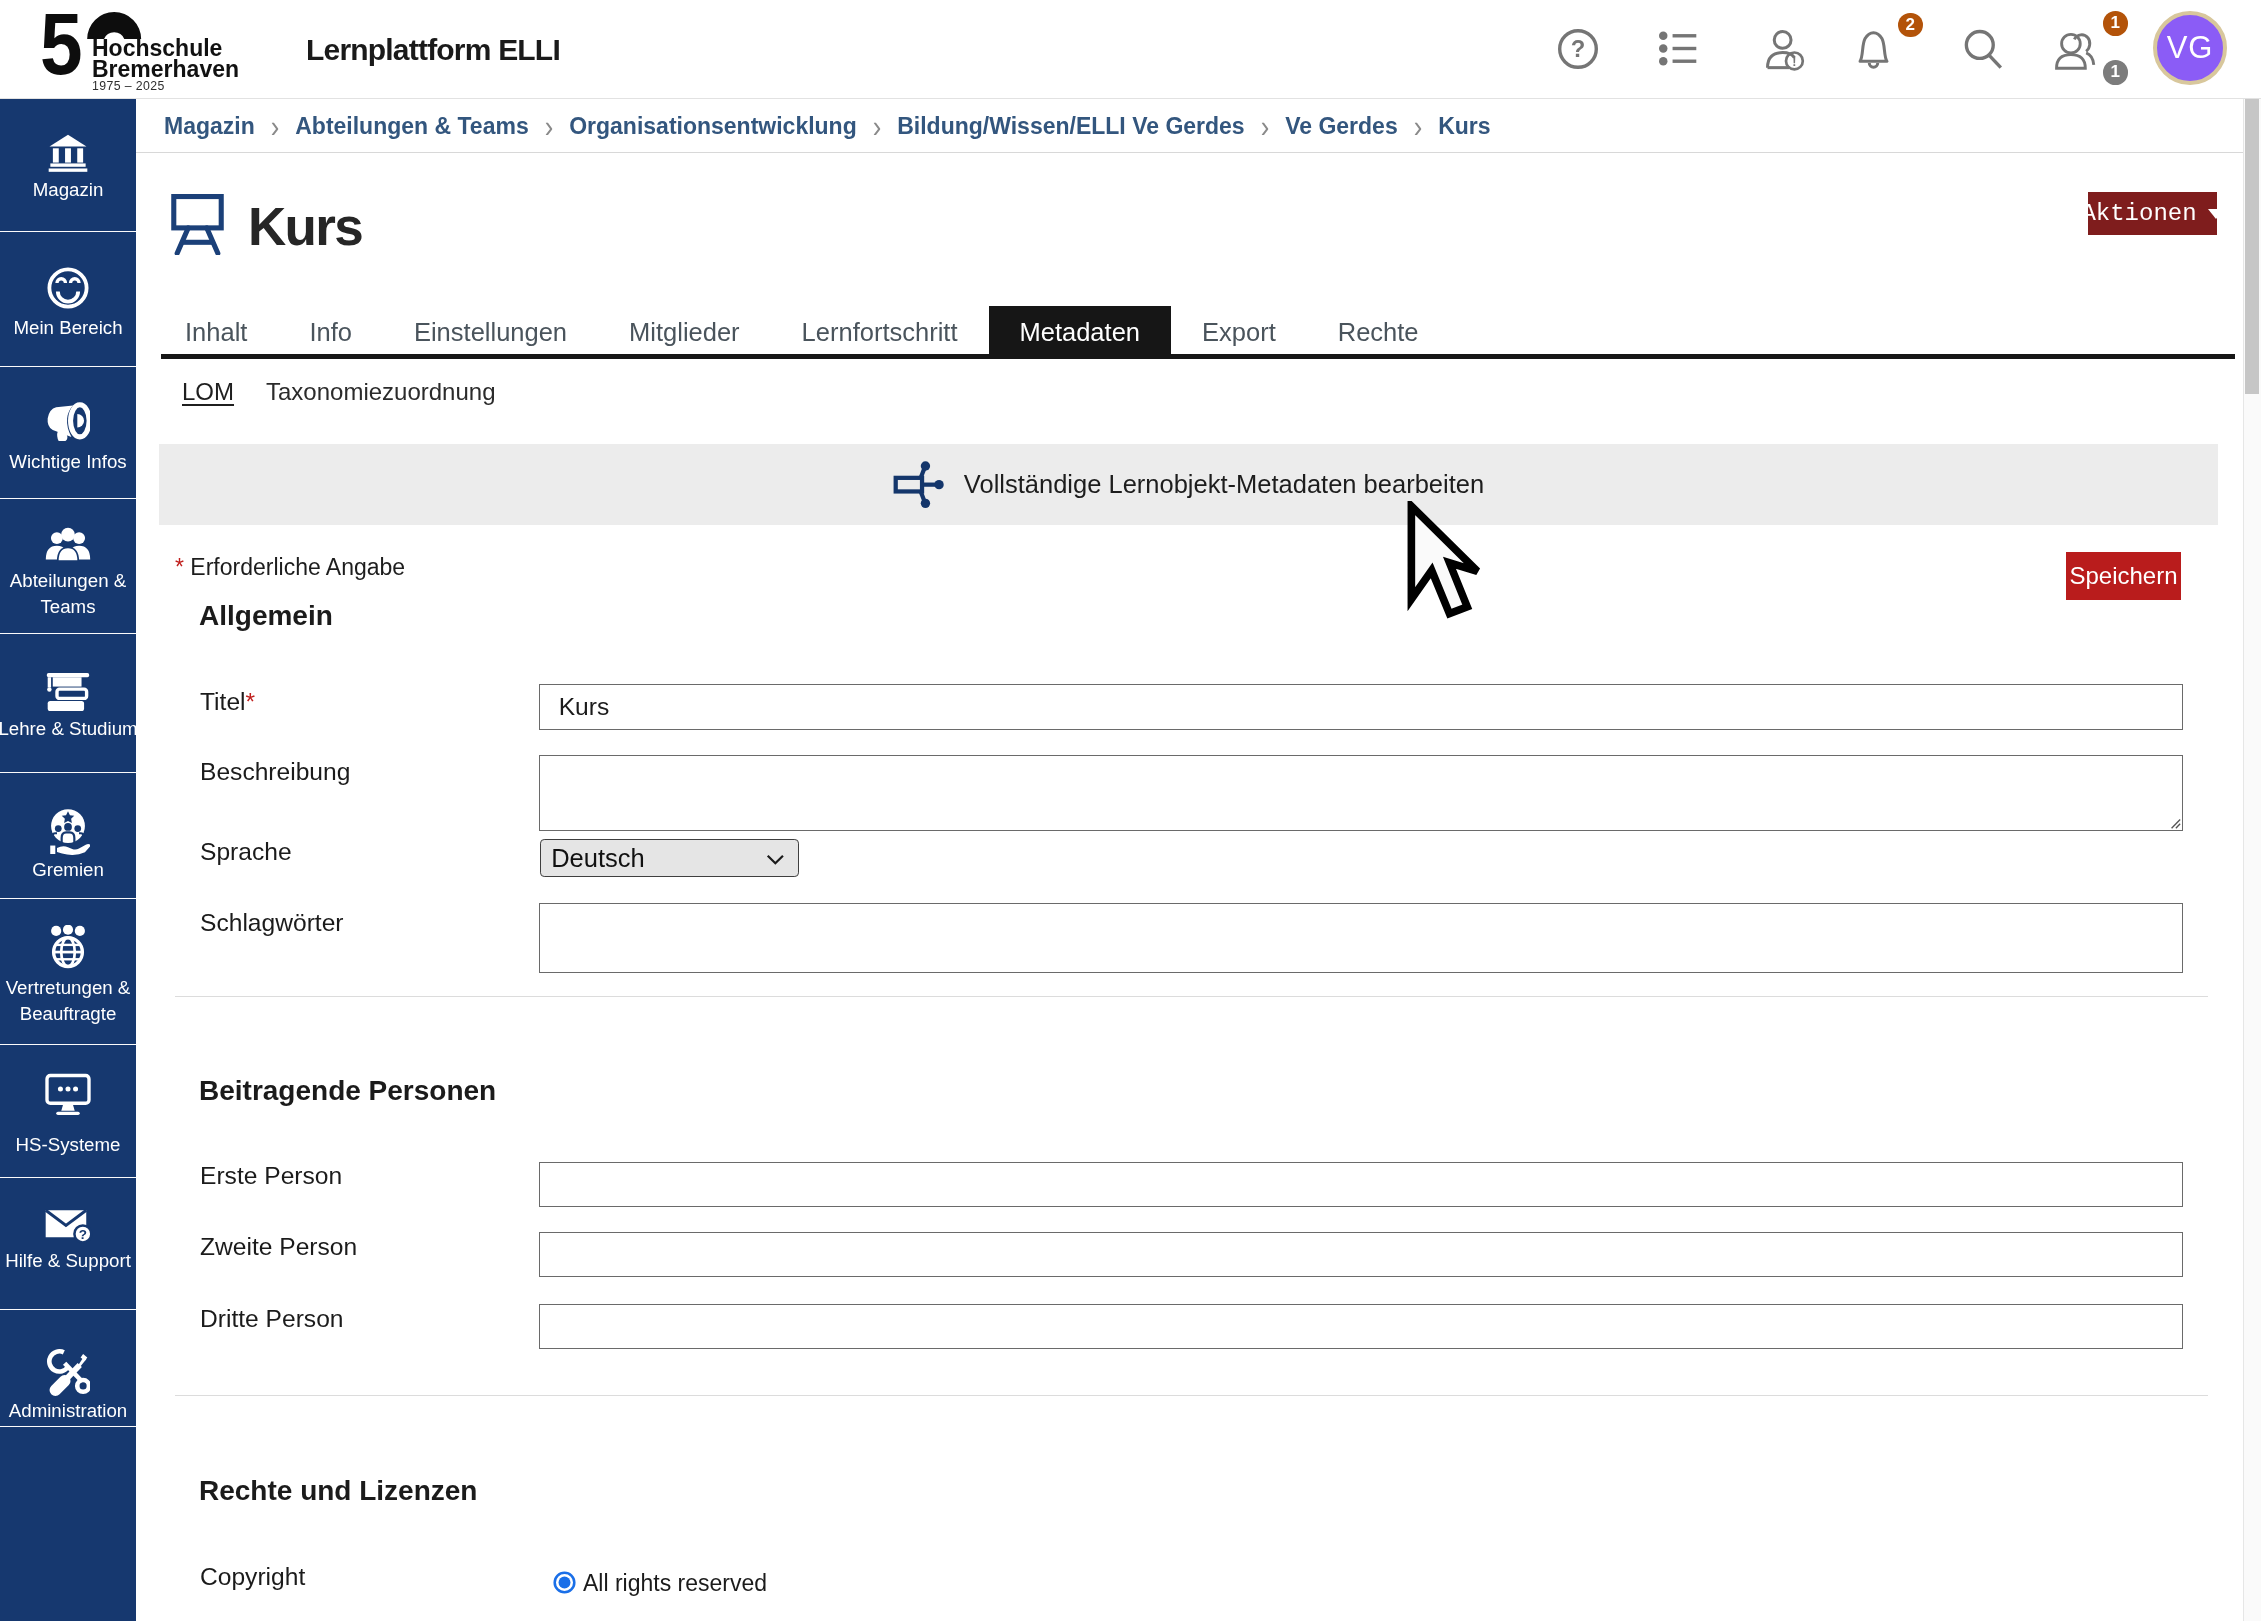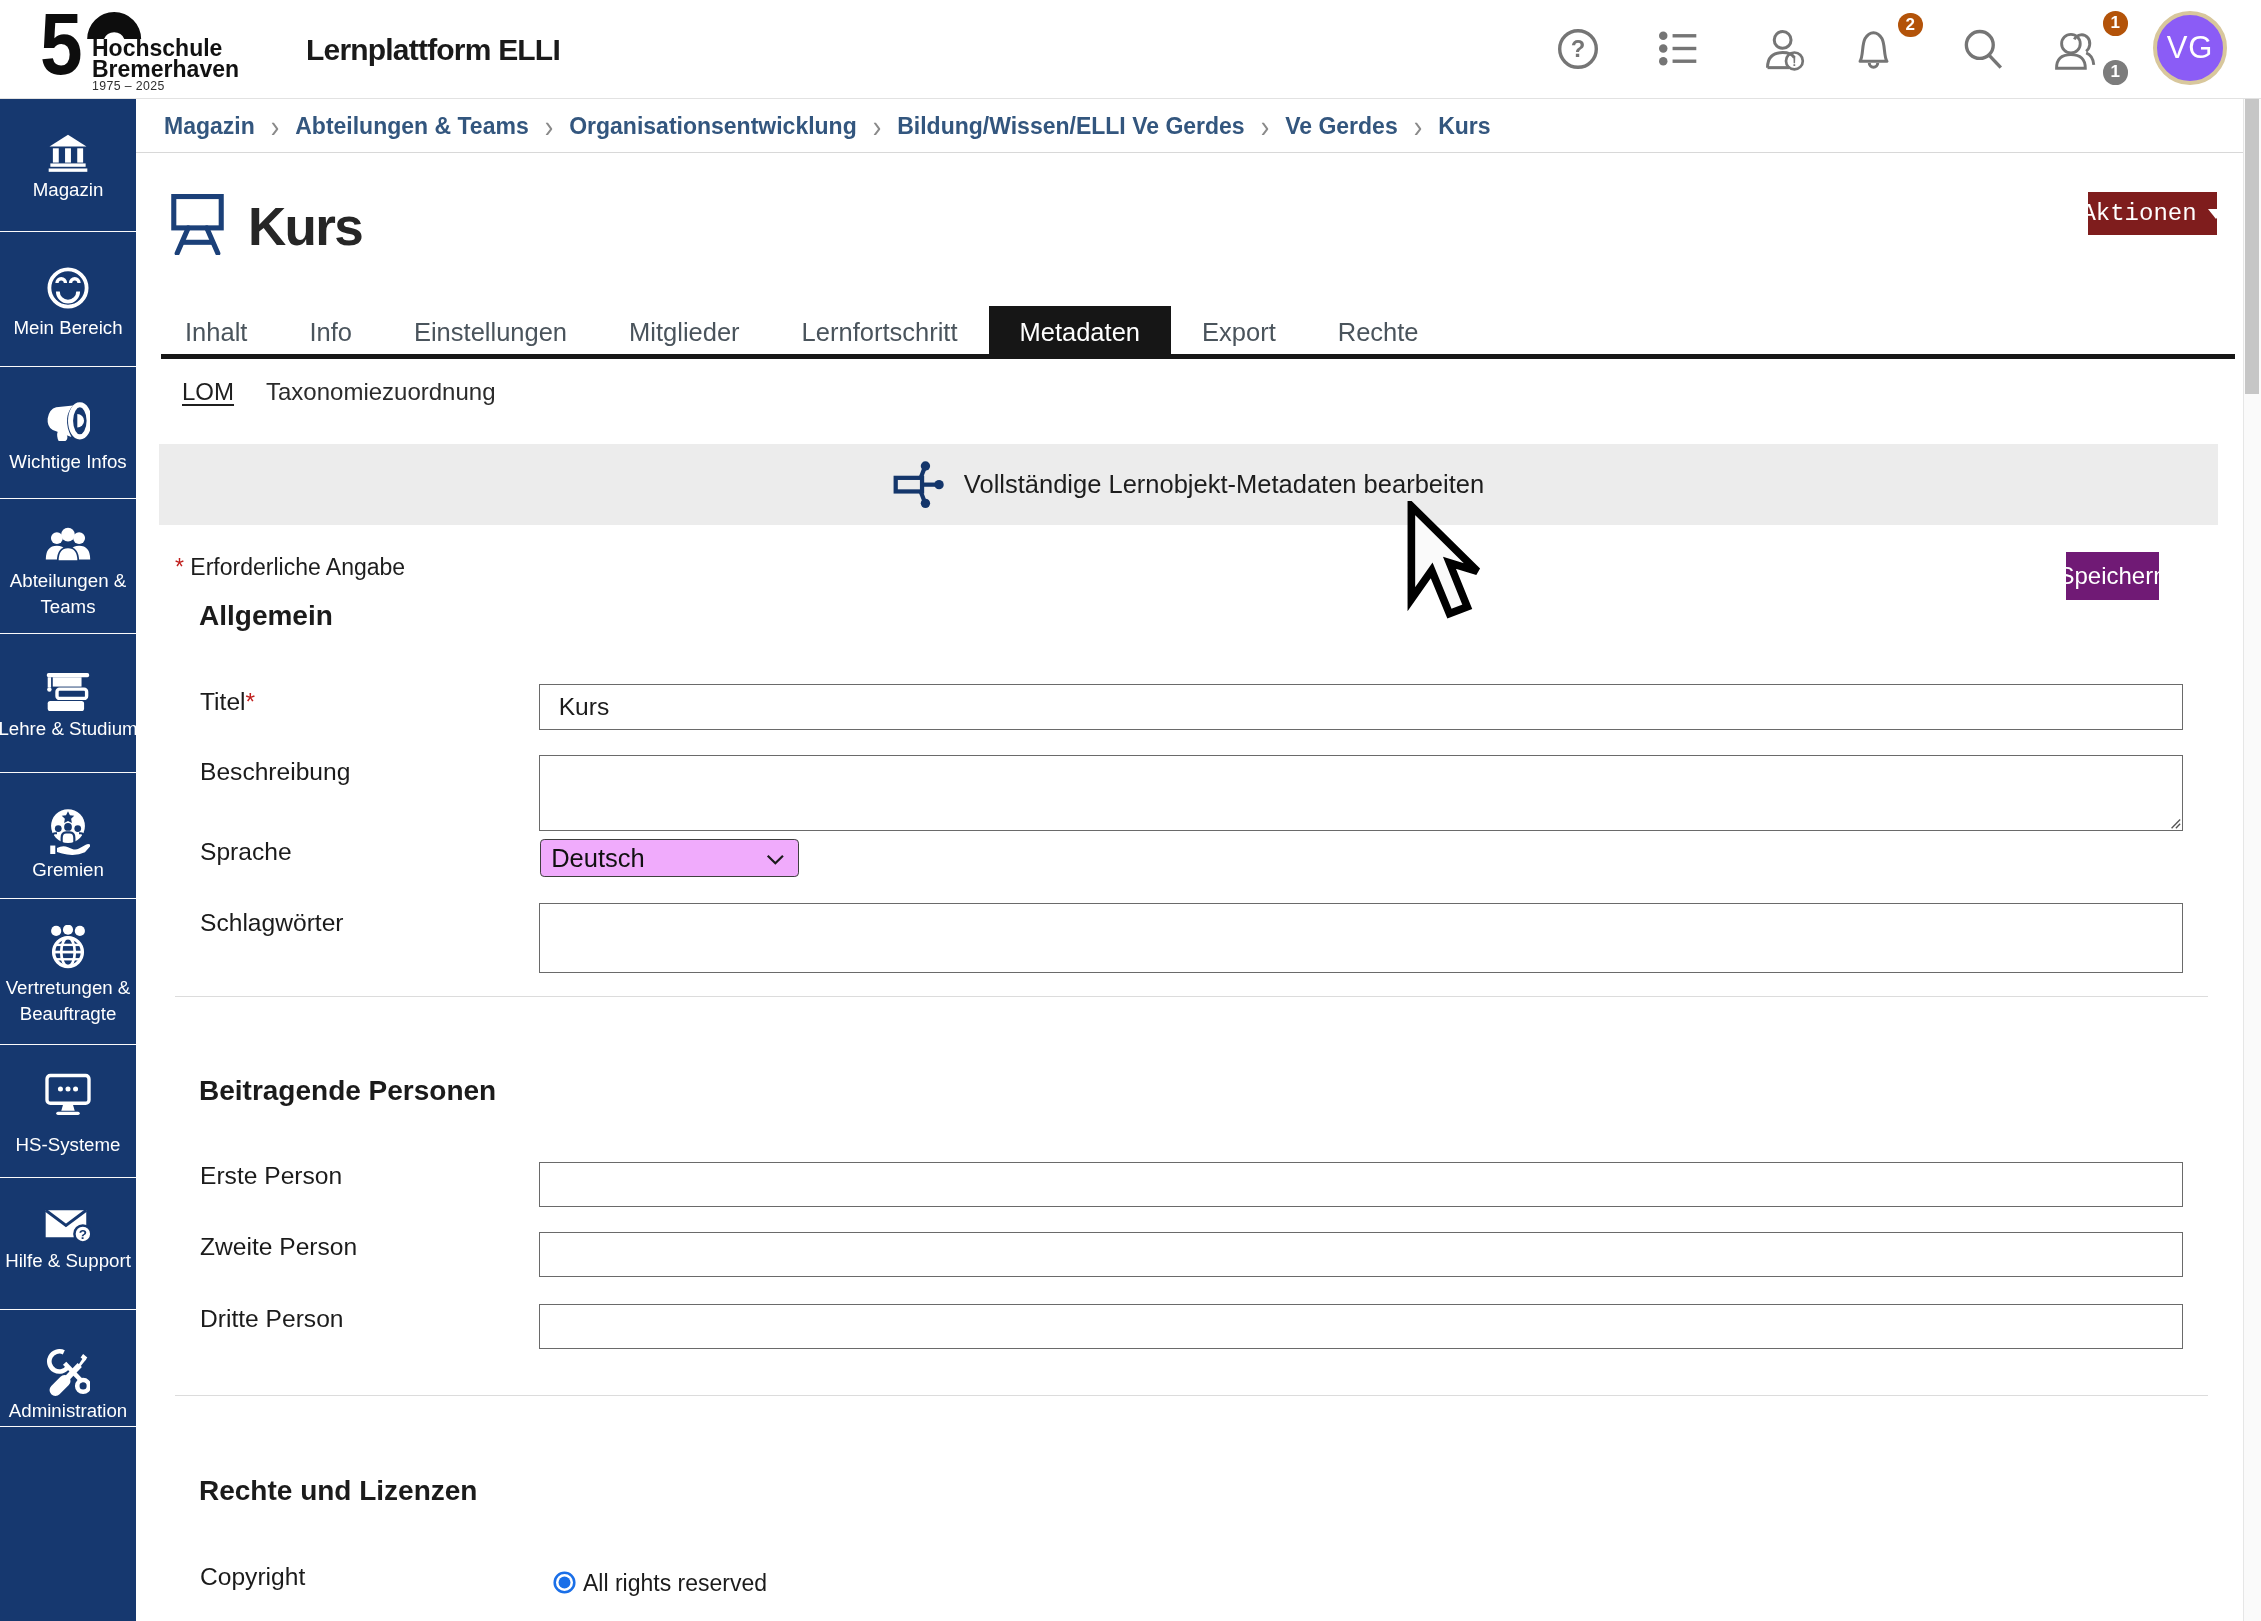--- a/index.html
+++ b/index.html
@@ -36,21 +36,21 @@
 #tabs .tab.active { background:#161616; color:#fff; }
 #tabrule { position:absolute; left:161px; top:354px; width:2074px; height:5.1px; background:#161616; }
 #subtabs { position:absolute; left:182px; top:378px; display:flex; gap:32px; font-size:24px; color:#2b2b2b; }
 #subtabs .lom { text-decoration:underline; text-underline-offset:4.2px; color:#1f1f1f; }
 
 #graybar { position:absolute; left:159px; top:444px; width:2059px; height:81px; background:#ececec; display:flex; align-items:center; justify-content:center; gap:18px; }
 #graybar .txt { font-size:25.5px; color:#1d1d1d; }
 
 .note { position:absolute; left:175px; top:554px; font-size:23px; color:#1d1d1d; }
 .red { color:#c0201e; }
-#speichern { position:absolute; left:2066px; top:552px; width:93px; height:48px; background:#701a75; color:#fff; font-size:24px; display:flex; align-items:center; justify-content:center; }
+#speichern { position:absolute; left:2066px; top:552px; width:115px; height:48px; background:#b91c1c; color:#fff; font-size:24px; display:flex; align-items:center; justify-content:center; }
 .h2 { position:absolute; left:199px; font-size:28px; font-weight:700; color:#1b1b1b; }
 .flabel { position:absolute; left:200px; font-size:24.6px; color:#1b1b1b; }
 .finput { position:absolute; left:539px; width:1644px; background:#fff; border:1.7px solid #6a6a6a; }
 .divider { position:absolute; left:175px; width:2033px; height:0.8px; background:#dcdcdc; }
 #seltext { font-size:25.5px; color:#111; }
 
 #sbtrack { position:absolute; left:2243px; top:83px; width:18.7px; height:1538px; background:#fafafa; border-left:0.8px solid #e6e6e6; }
 #sbthumb { position:absolute; left:2245px; top:90px; width:14.4px; height:304px; background:#c6c6c6; }
 </style>
 </head>
@@ -289,21 +289,21 @@
 
 <div class="flabel" style="top:758px;">Beschreibung</div>
 <div class="finput" style="top:755px; height:76px;">
   <svg style="position:absolute; right:0.8px; bottom:0.8px;" width="12" height="12" viewBox="0 0 14 14">
     <line x1="13" y1="3" x2="3" y2="13" stroke="#555" stroke-width="1.6"></line>
     <line x1="13" y1="8" x2="8" y2="13" stroke="#555" stroke-width="1.6"></line>
   </svg>
 </div>
 
 <div class="flabel" style="top:838px;">Sprache</div>
-<div class="abs" style="left:540px; top:839px; width:259px; height:38px; border:1.7px solid #3f3f3f; border-radius:4.2px; background:#f0abfc; display:flex; align-items:center; padding-left:10.2px;">
+<div class="abs" style="left:540px; top:839px; width:259px; height:38px; border:1.7px solid #3f3f3f; border-radius:4.2px; background:#e5e5e5; display:flex; align-items:center; padding-left:10.2px;">
   <span id="seltext">Deutsch</span>
   <svg style="position:absolute; right:13.6px; top:13.6px;" width="18.7" height="11" viewBox="0 0 22 13">
     <path d="M2,2 L11,11 L20,2" fill="none" stroke="#1b1b1b" stroke-width="2.6"></path>
   </svg>
 </div>
 
 <div class="flabel" style="top:909px;">Schlagwörter</div>
 <div class="finput" style="top:903px; height:70px;"></div>
 
 <div class="divider" style="top:996px;"></div>

